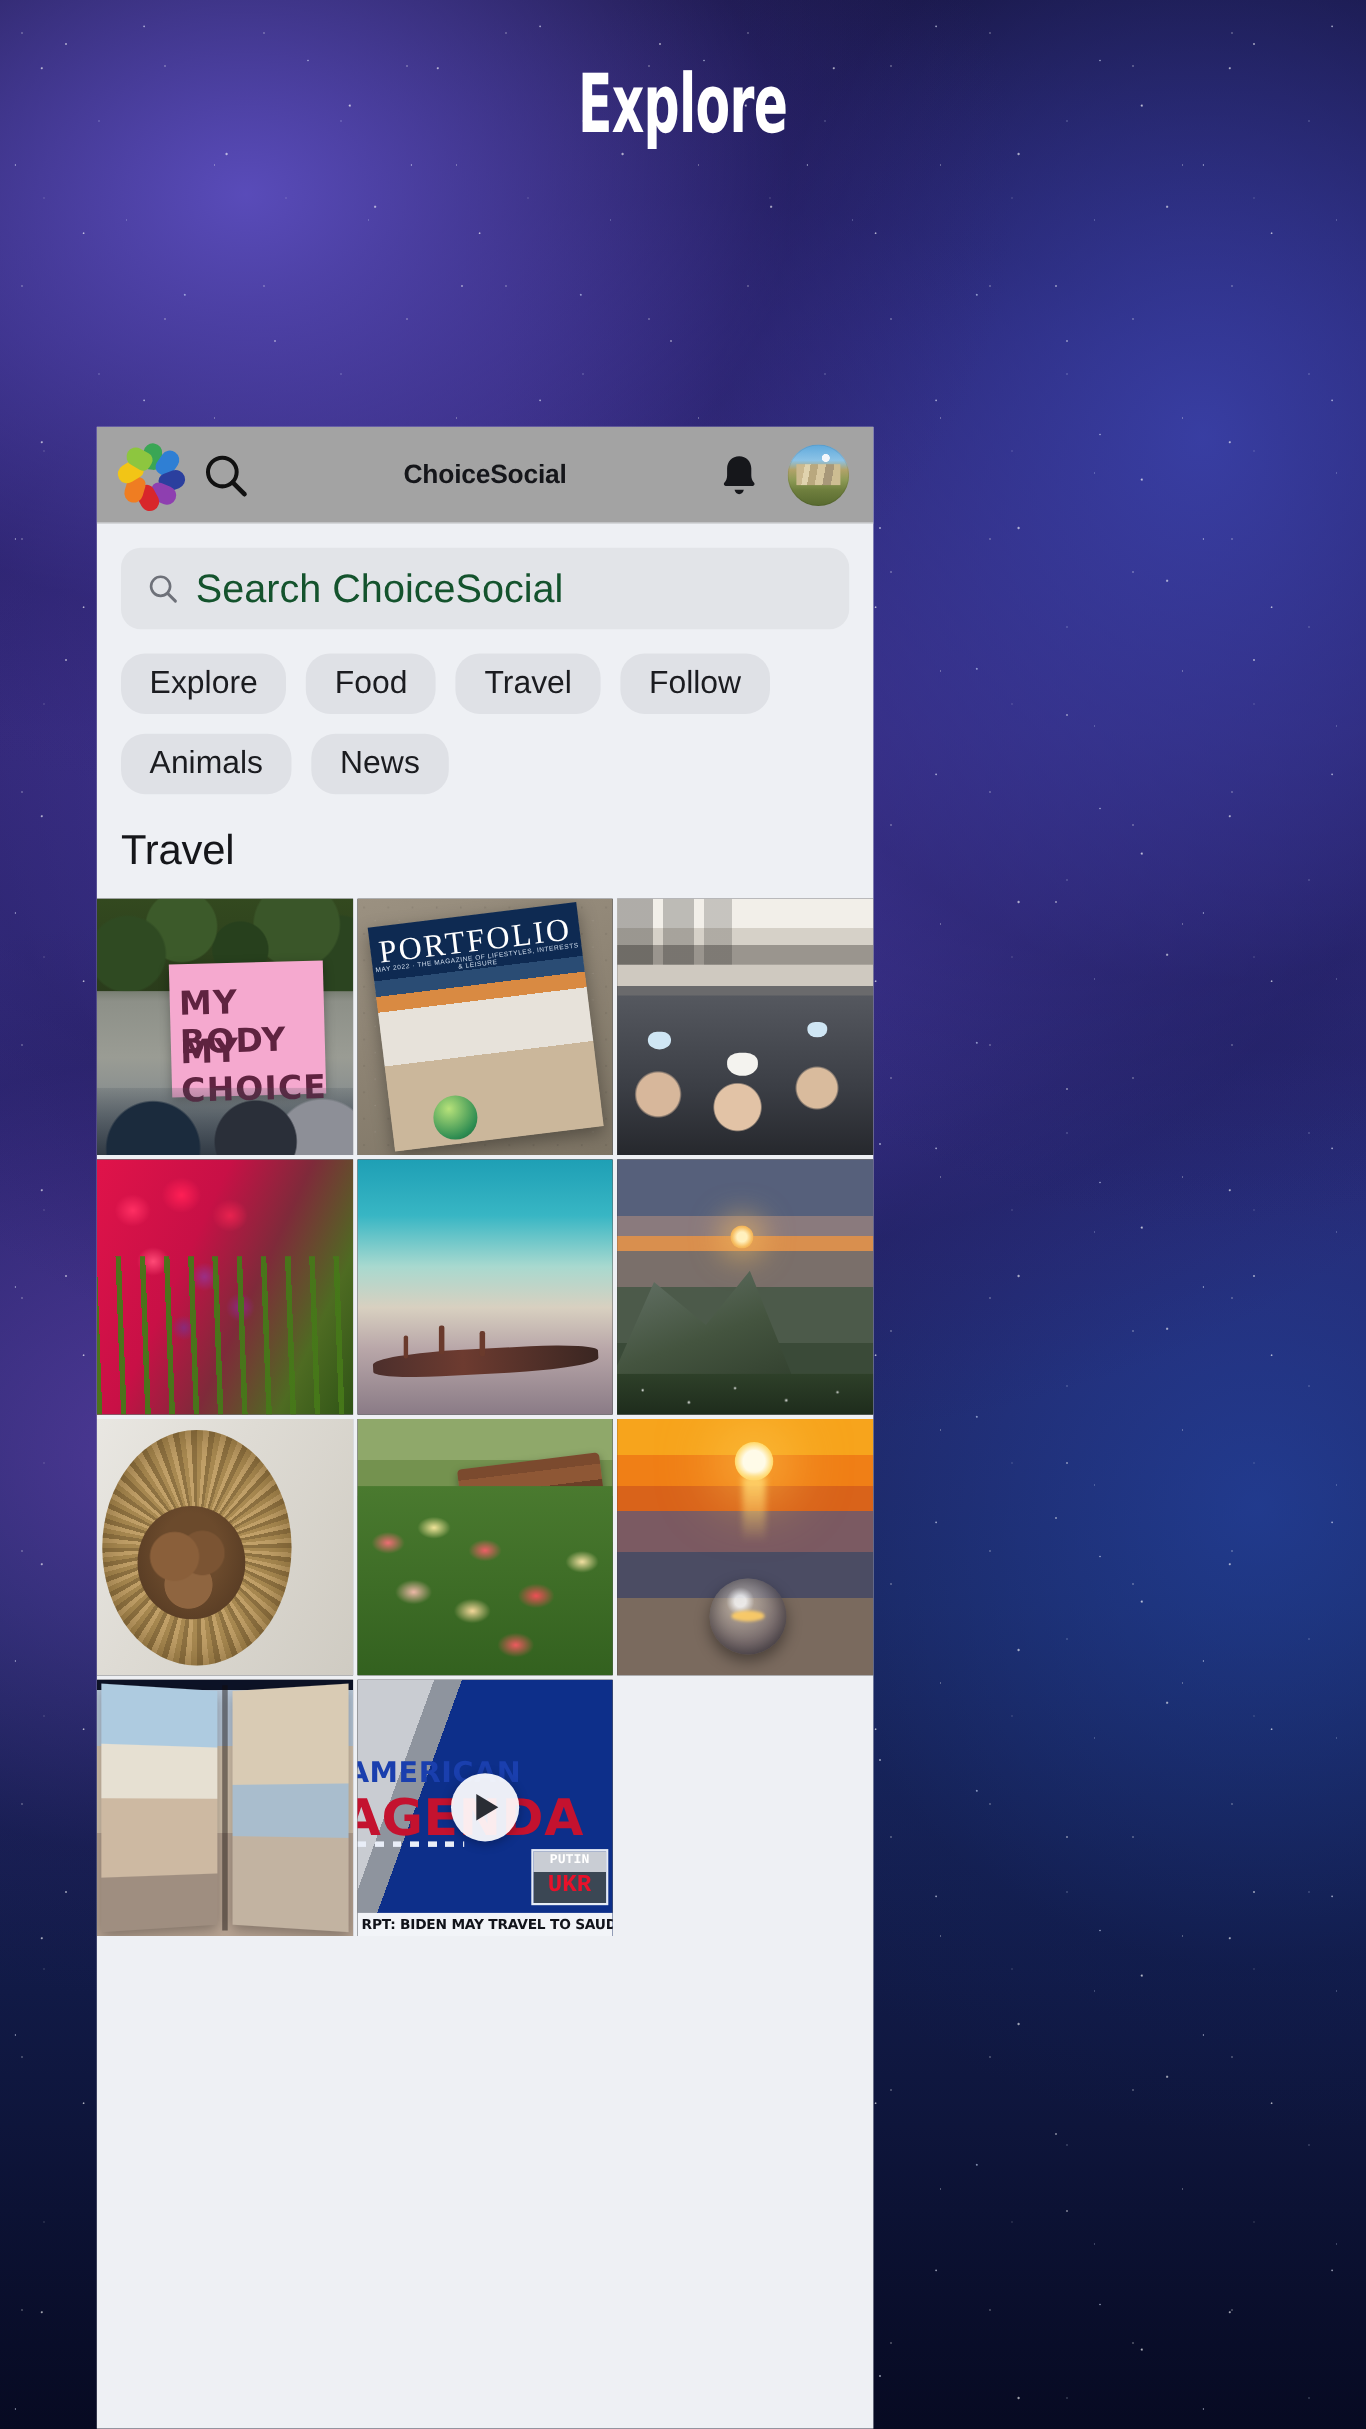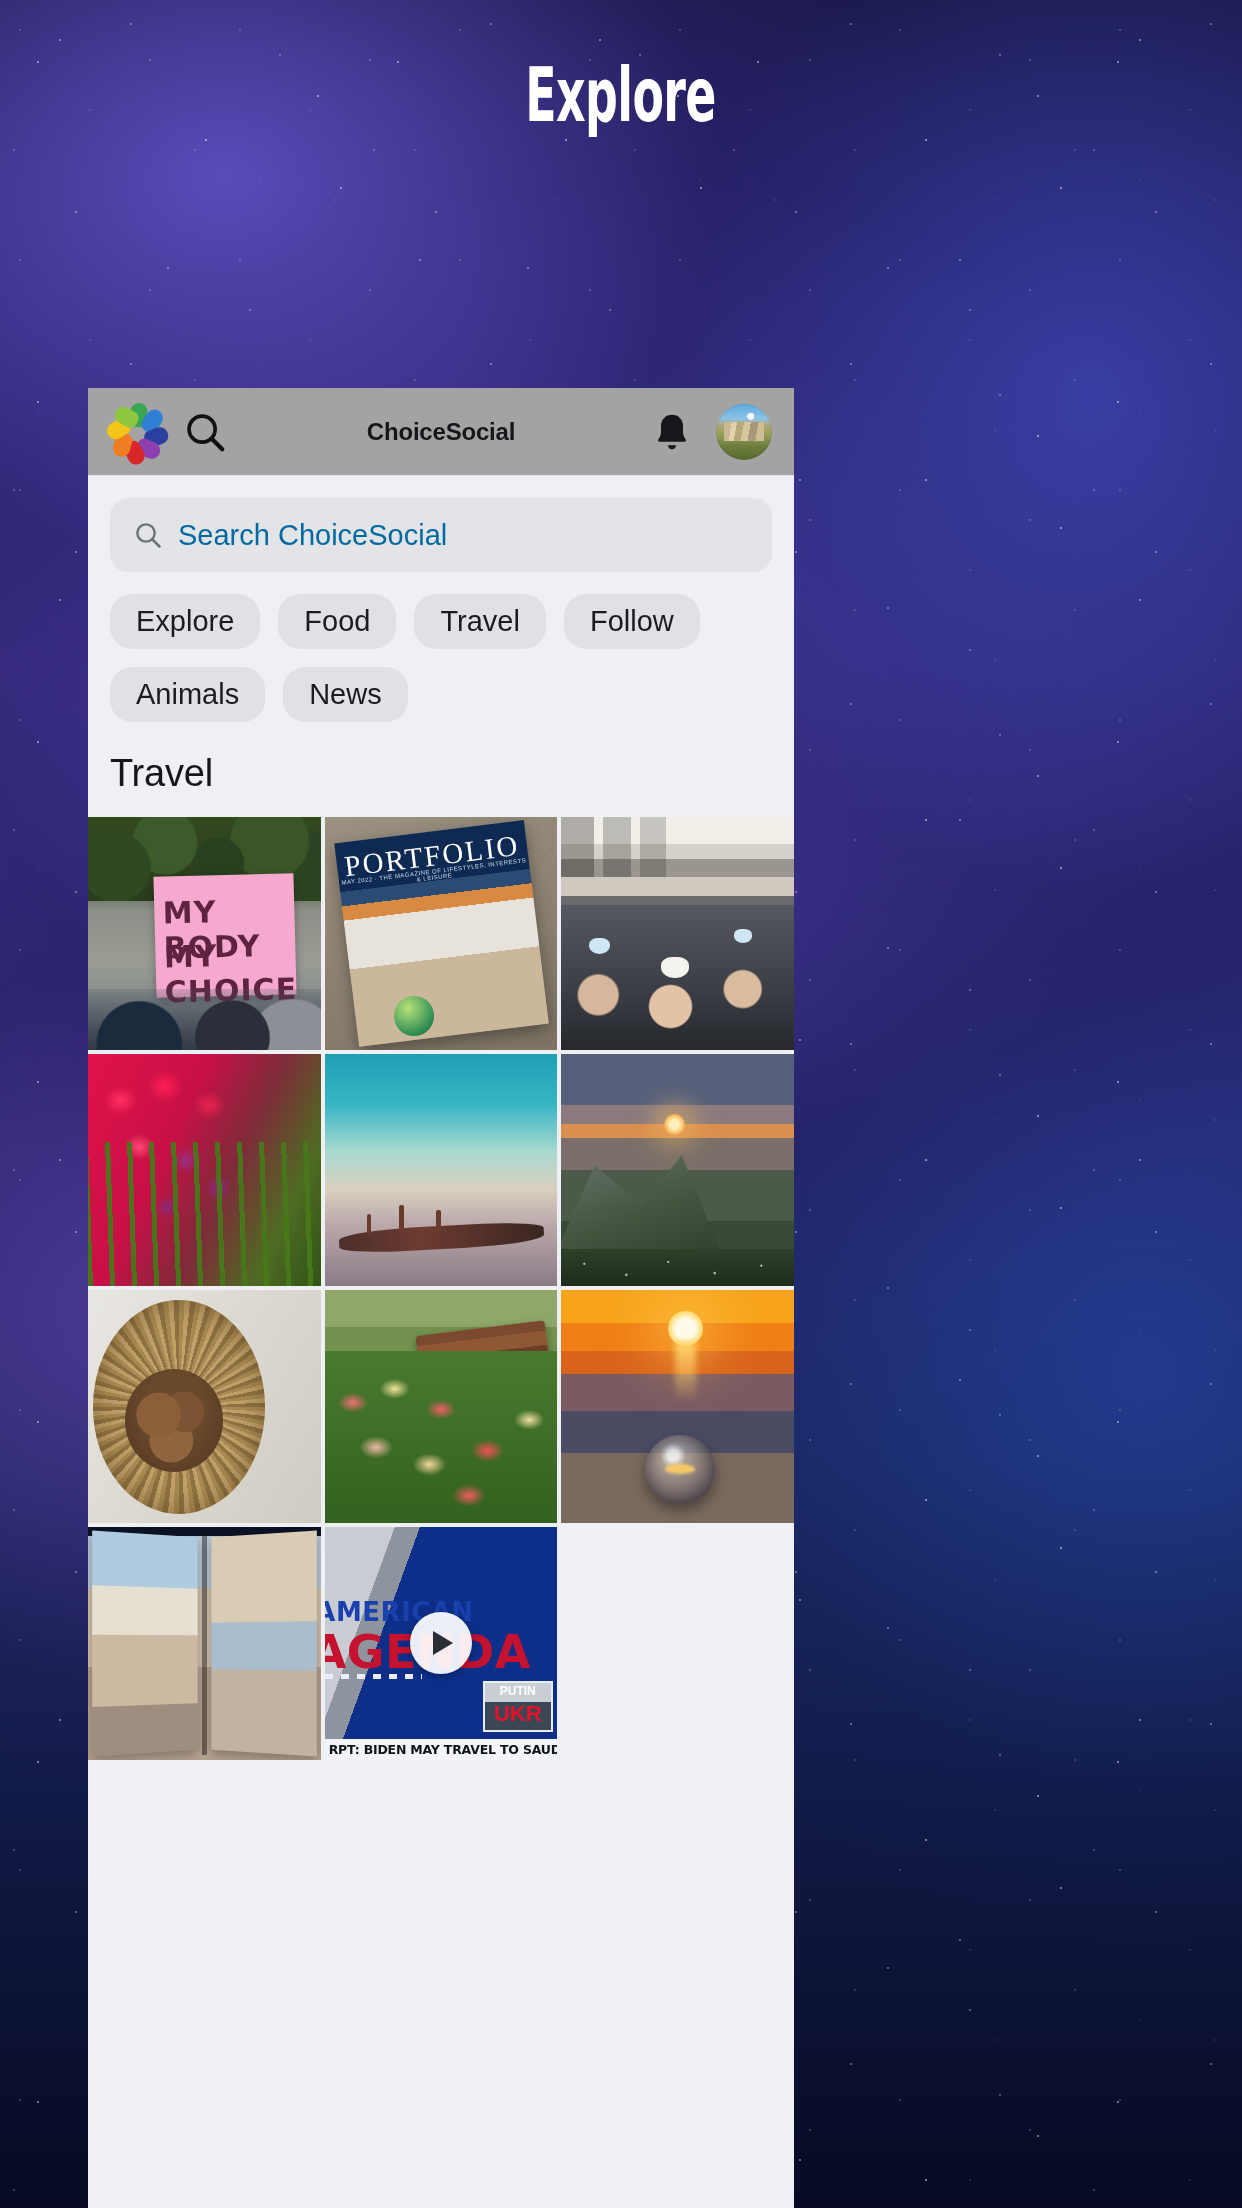--- a/index.html
+++ b/index.html
@@ -127,21 +127,21 @@
       linear-gradient(100deg, #cbb98f 0 18%, #e0d3ae 18% 30%, #b9a87e 30% 46%, #d7c79f 46% 62%, #a89879 62% 80%, #cdbd92 80% 100%);
     filter:blur(.4px);
   }
 
   
   #searchbar-wrap { padding:22px 22px 0 22px; }
   #searchbar {
     height:74px; background:#e2e4e8; border-radius:18px;
     display:flex; align-items:center; padding:0 22px; gap:14px;
   }
-  #search-placeholder { color:#0369a1; font-size:29px; }
+  #search-placeholder { color:#14532d; font-size:36px; }
 
   
   #chips { padding:22px 22px 0 22px; display:flex; flex-wrap:wrap; gap:18px; }
   .chip {
     background:#dfe1e6; color:#1b1c20;
     border-radius:22px; padding:13px 26px; font-size:29px; line-height:1;
     white-space:nowrap;
   }
 
   
@@ -386,20 +386,21 @@
     font-family:"DejaVu Sans", sans-serif; font-size:46px; letter-spacing:.5px;
   }
   .art-news .dots {
     position:absolute; left:0; top:63%; width:42%; height:5px;
     background:repeating-linear-gradient(90deg,#e9eef8 0 8px, transparent 8px 16px);
   }
   .art-news .putin {
     position:absolute; right:2%; bottom:12%; width:30%; height:22%;
     background:linear-gradient(180deg,#c9cdd4 0 40%, #3b4754 40% 100%);
     border:2px solid #e7ecf5;
+    font-family:Liberation Mono, monospace;
   }
   .art-news .putin .t1 { position:absolute; top:4%; left:0; width:100%; text-align:center; color:#fff; font-size:12px; font-weight:700; }
   .art-news .putin .t2 { position:absolute; top:40%; left:0; width:100%; text-align:center; color:#e8112a; font-size:22px; font-weight:700; }
   .art-news .chyron {
     position:absolute; left:0; bottom:0; width:100%; height:9%;
     background:#f2f4f8; display:flex; align-items:center; padding-left:4px;
   }
   .art-news .chyron span {
     color:#11131a; font-weight:700; font-size:12.5px; white-space:nowrap;
     letter-spacing:-.2px; font-family:"DejaVu Sans", sans-serif;

